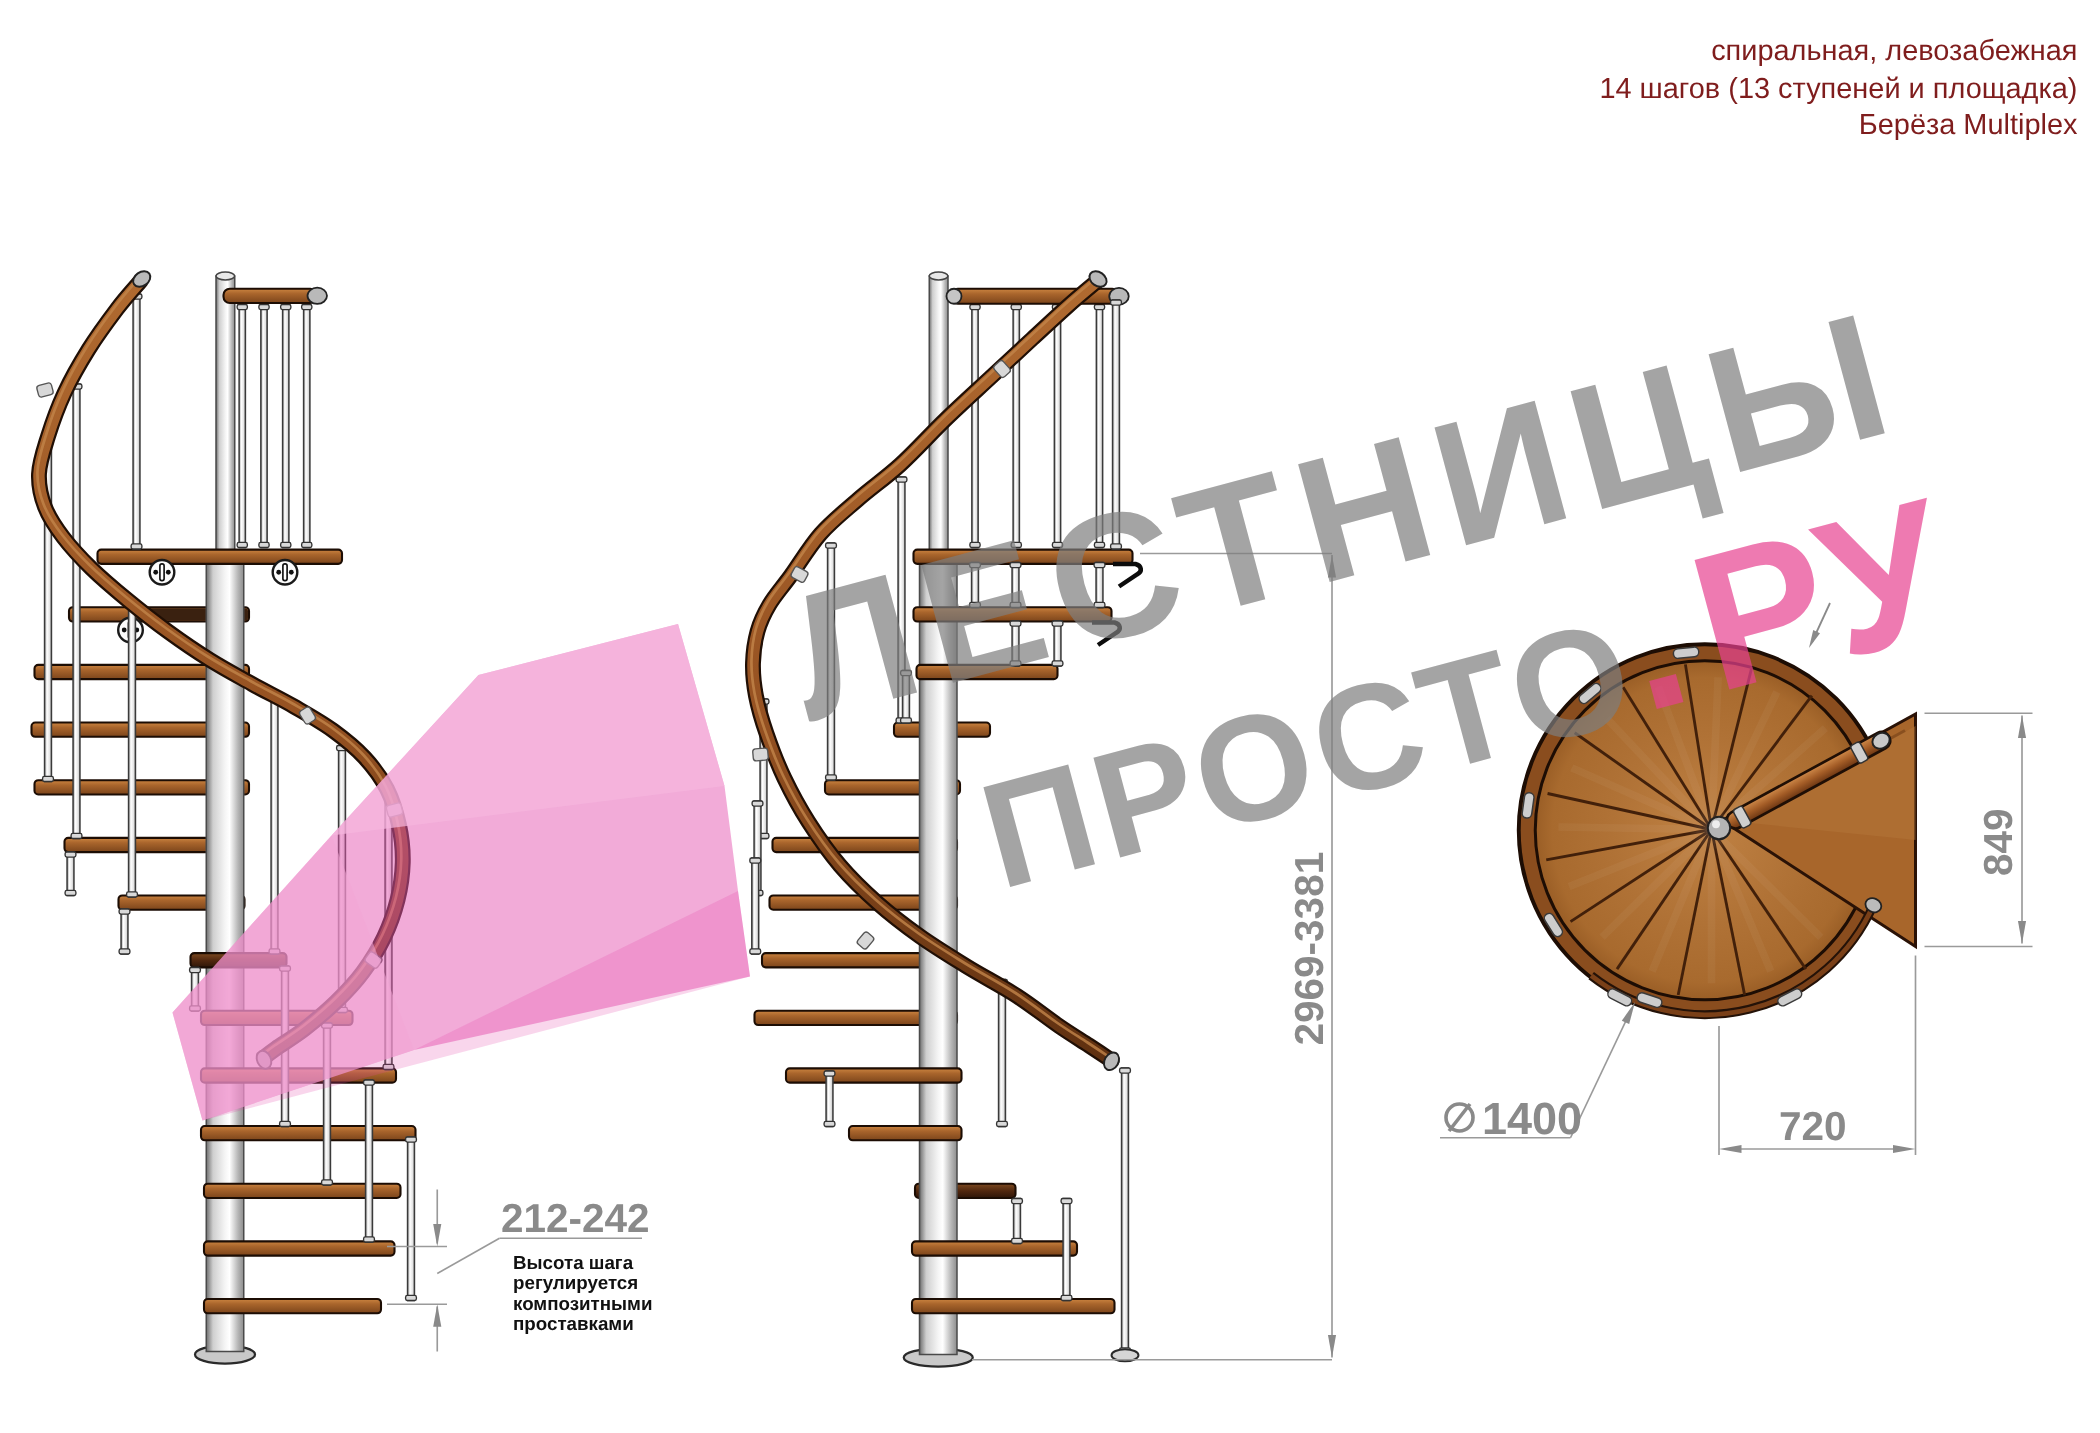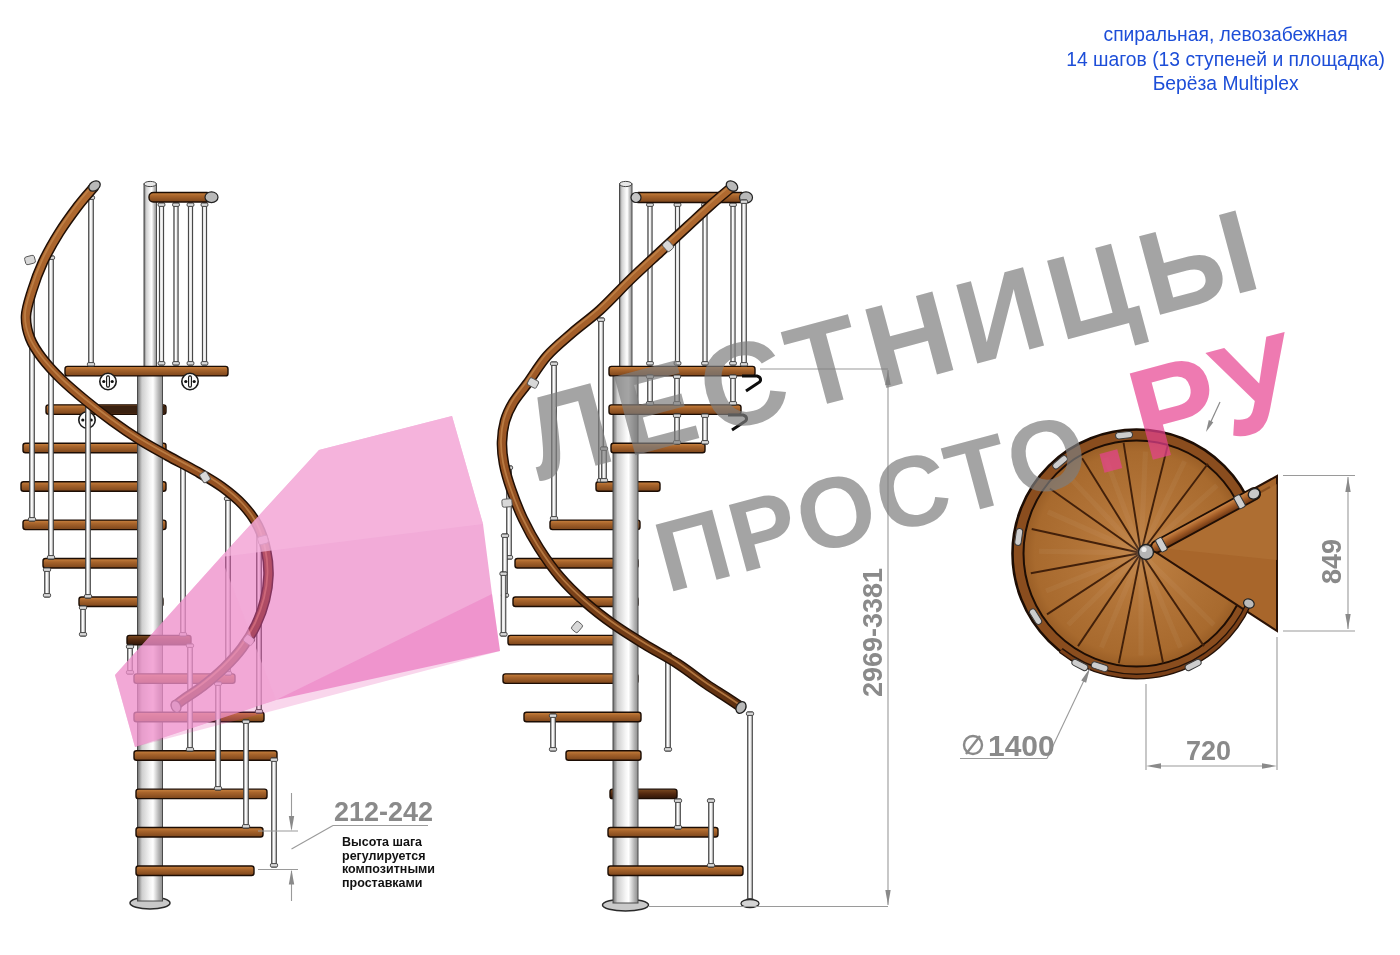--- a/index.html
+++ b/index.html
@@ -1,14 +1,14 @@
 <!DOCTYPE html>
 <html><head><meta charset="utf-8"><style>
 html,body{margin:0;padding:0;width:1400px;height:955px;background:#fff;overflow:hidden;font-family:"Liberation Sans",sans-serif}
-#info{position:absolute;top:23px;right:15px;text-align:center;font-size:19.3px;line-height:24.5px;color:#1d4ed8;letter-spacing:0px}
+#info{position:absolute;top:23px;right:15px;text-align:right;font-size:19.3px;line-height:24.5px;color:#7f1d1d;letter-spacing:0px}
 </style></head><body>
 <svg width="1400" height="955" viewBox="0 0 1400 955" style="position:absolute;left:0;top:0">
 <defs>
 <linearGradient id="pole" x1="0" y1="0" x2="1" y2="0">
  <stop offset="0" stop-color="#6e6e6e"></stop>
         <stop offset="0.18" stop-color="#cfcfcf"></stop>
  <stop offset="0.5" stop-color="#f5f5f5"></stop>
         <stop offset="0.62" stop-color="#ffffff"></stop>
  <stop offset="0.85" stop-color="#b5b5b5"></stop>
         <stop offset="1" stop-color="#8d8d8d"></stop>

